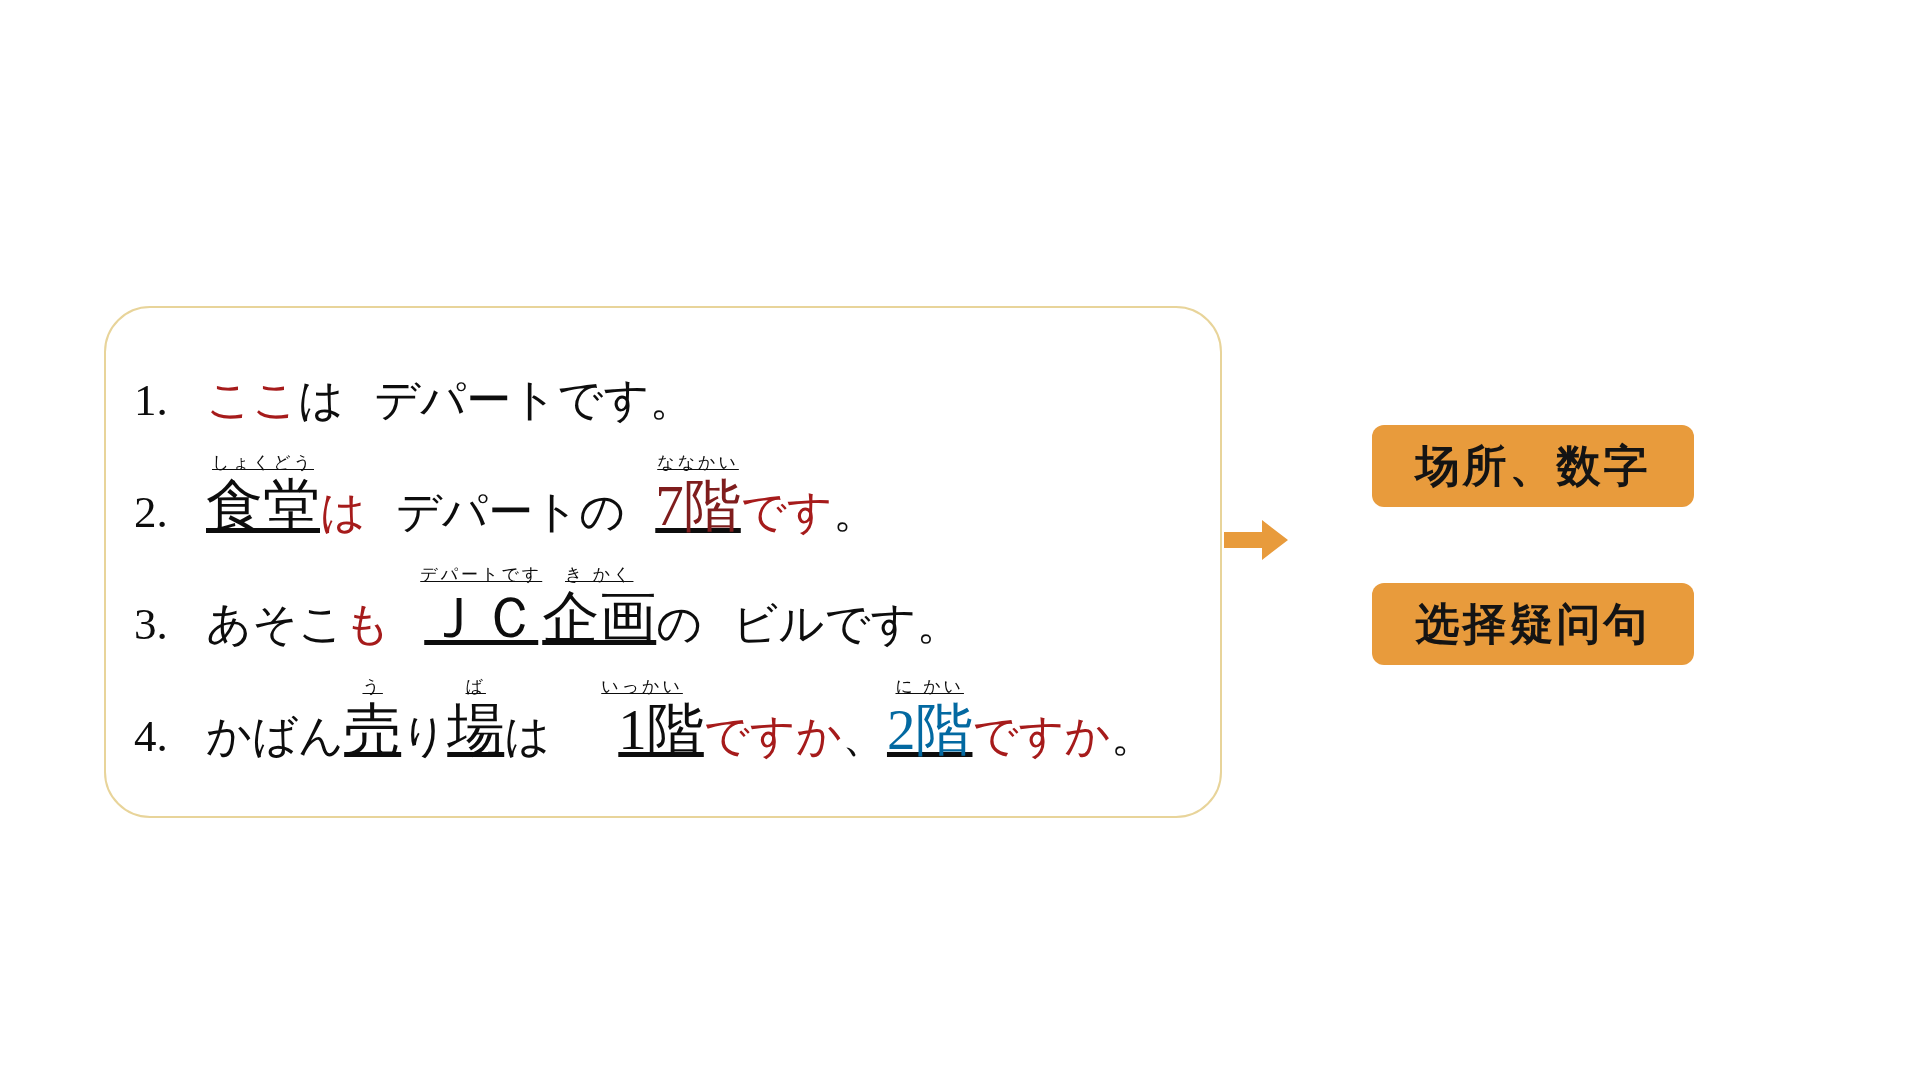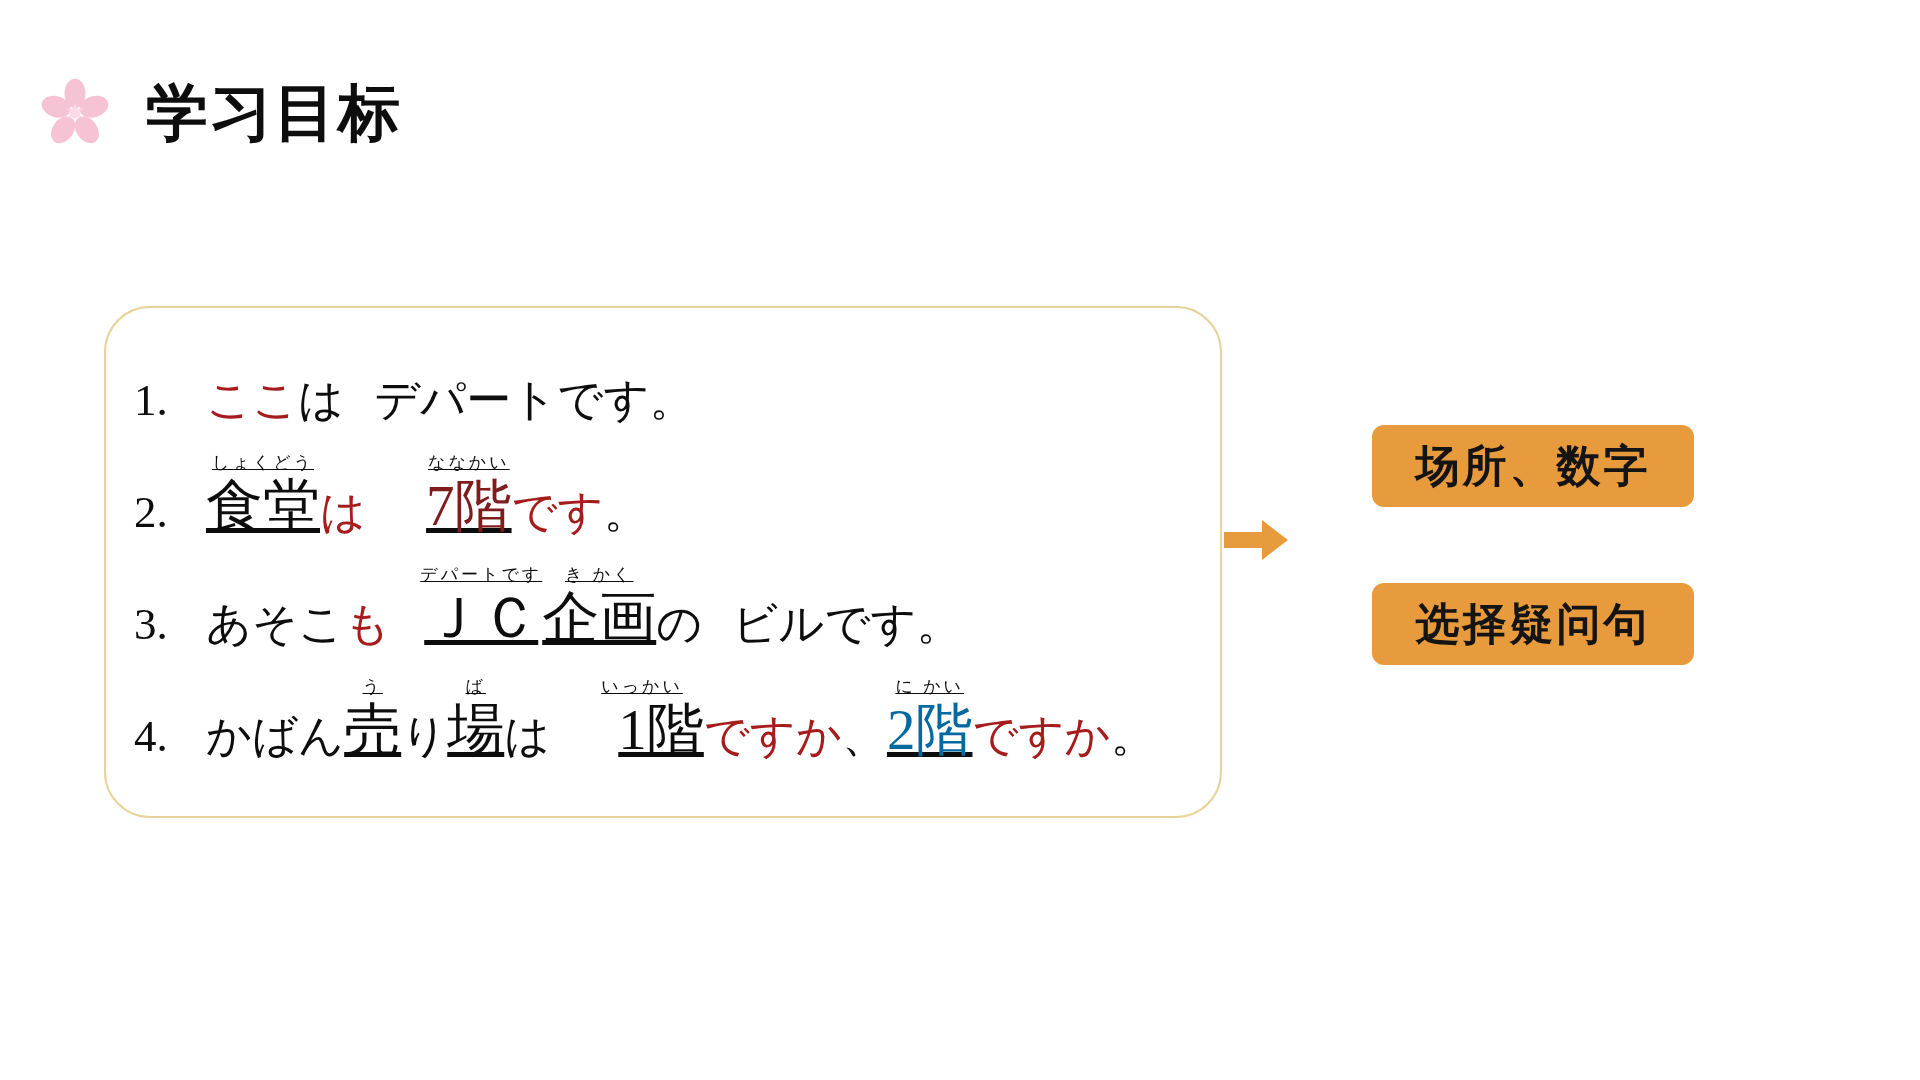--- a/index.html
+++ b/index.html
@@ -154,58 +154,39 @@
     color: #141414;
     letter-spacing: 3px;
     white-space: nowrap;
   }
 </style>
 </head>
 <body>
 
 <div class="slide">
 
-  <div class="title-row">
-    <svg class="sakura-icon" viewBox="0 0 100 100" aria-hidden="true">
-      <g fill="#f6c3d4">
-        <ellipse cx="50" cy="22" rx="15" ry="21"></ellipse>
-        <ellipse cx="77" cy="41" rx="15" ry="21" transform="rotate(72 77 41)"></ellipse>
-        <ellipse cx="67" cy="74" rx="15" ry="21" transform="rotate(144 67 74)"></ellipse>
-        <ellipse cx="33" cy="74" rx="15" ry="21" transform="rotate(216 33 74)"></ellipse>
-        <ellipse cx="23" cy="41" rx="15" ry="21" transform="rotate(288 23 41)"></ellipse>
-      </g>
-      <circle cx="50" cy="50" r="8" fill="#fbdbe7"></circle>
-      <g stroke="#fbdbe7" stroke-width="2" stroke-linecap="round">
-        <line x1="50" y1="50" x2="50" y2="39"></line>
-        <line x1="50" y1="50" x2="60" y2="44"></line>
-        <line x1="50" y1="50" x2="60" y2="56"></line>
-        <line x1="50" y1="50" x2="40" y2="56"></line>
-        <line x1="50" y1="50" x2="40" y2="44"></line>
-      </g>
-    </svg>
-    <div class="title-text">学习目标</div>
-  </div>
 
   <div class="content-box" style="border-color: rgb(232, 212, 154);">
     <div class="sentence-list" id="sentence-list">
         <div class="sentence">
           <span class="num">1.</span>
           <span class="seg red">ここ</span>
           <span class="seg black">は</span>
           <span class="sp"></span>
           <span class="seg black">デパートです。</span>
         </div>
         <div class="sentence">
           <span class="num">2.</span>
           <span class="ruby">
             <span class="rt">しょくどう</span>
             <span class="rb" style="color: rgb(13, 13, 13);">食堂</span>
           </span>
           <span class="seg red">は</span>
           <span class="sp"></span>
+          <span class="seg black">デパートの</span>
           <span class="sp"></span>
           <span class="ruby">
             <span class="rt">ななかい</span>
             <span class="rb" style="color: #7f1d1d;">7階</span>
           </span>
           <span class="seg red">です</span>
           <span class="seg black">。</span>
         </div>
         <div class="sentence">
           <span class="num">3.</span>

